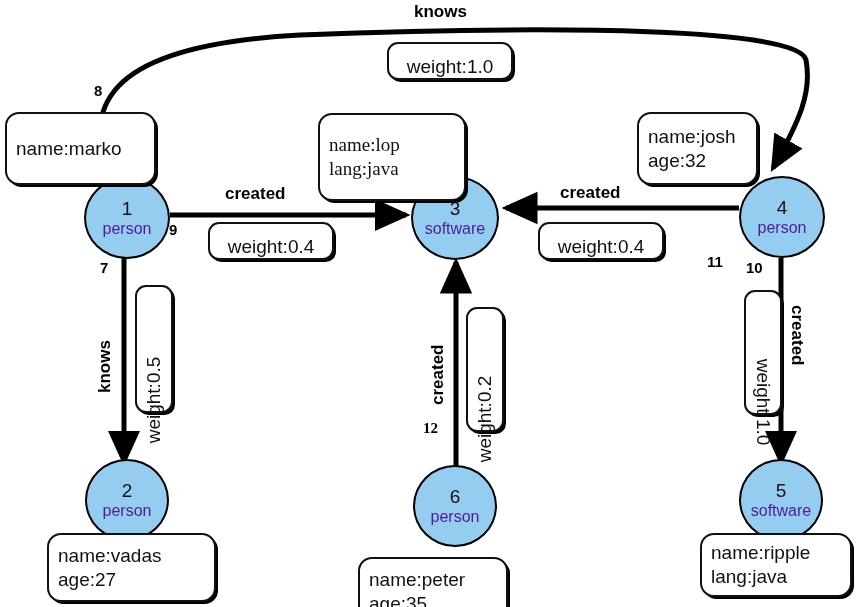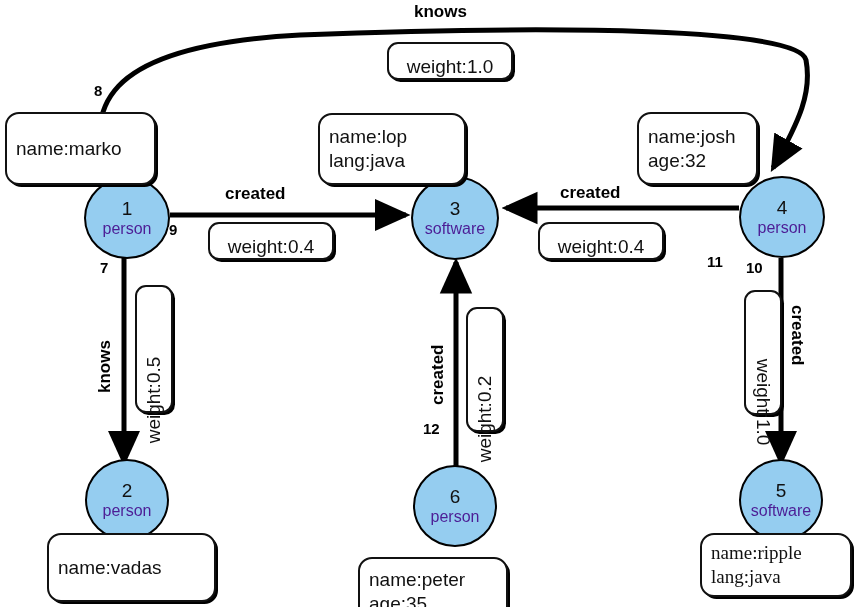--- a/index.html
+++ b/index.html
@@ -94,33 +94,34 @@
     <div class="vid">6</div>
     <div class="vlbl">person</div>
   </div>
 
   <div class="pbox" style="left:5px;top:112px;width:151px;height:73px;">
     <span>name:marko</span>
   </div>
 
   <div class="pbox" style="left:47px;top:533px;width:169px;height:69px;">
     <span>name:vadas</span>
+    <span>age:27</span>
   </div>
 
-  <div class="pbox" style="left:318px;top:113px;width:148px;height:72px;">
+  <div class="pbox" style="left:318px;top:113px;width:148px;height:88px;font-family:Liberation Serif, serif;">
     <span>name:lop</span>
     <span>lang:java</span>
   </div>
 
   <div class="pbox" style="left:637px;top:112px;width:121px;height:73px;">
     <span>name:josh</span>
     <span>age:32</span>
   </div>
 
-  <div class="pbox" style="left:700px;top:533px;width:152px;height:64px;font-family:Liberation Serif, serif;">
+  <div class="pbox" style="left:700px;top:533px;width:152px;height:64px;">
     <span>name:ripple</span>
     <span>lang:java</span>
   </div>
 
   <div class="pbox" style="left:358px;top:557px;width:150px;height:70px;">
     <span>name:peter</span>
     <span>age:35</span>
   </div>
 
   <div class="wbox" style="left:387px;top:42px;width:126px;height:38px;">
@@ -167,17 +168,17 @@
     <span>created</span>
   </div>
 
   <div class="elbl rot-cw" style="left:807px;top:305px;">
     <span>created</span>
   </div>
 
   <div class="eid" style="left:94px;top:82px;">8</div>
   <div class="eid" style="left:169px;top:221px;">9</div>
   <div class="eid" style="left:100px;top:259px;">7</div>
-  <div class="eid" style="left:423px;top:420px;">12</div>
+  <div class="eid" style="left:423px;top:420px;font-family:Liberation Serif, serif;">12</div>
   <div class="eid" style="left:707px;top:221px;margin-top:32px;">11</div>
   <div class="eid" style="left:746px;top:259px;">10</div>
 
 </div>
 
 </body></html>

